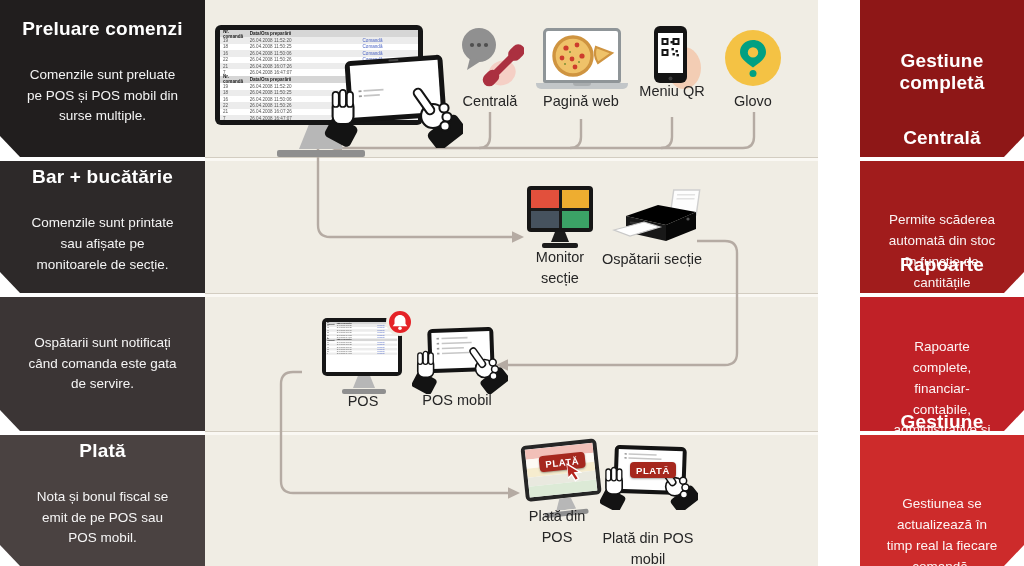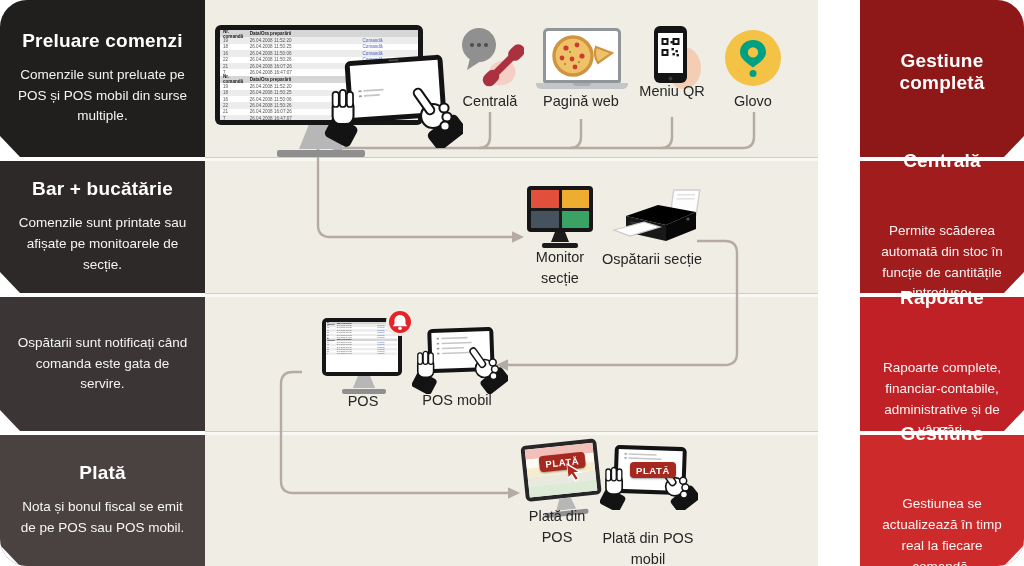--- a/index.html
+++ b/index.html
@@ -1,23 +1,23 @@
 <!DOCTYPE html>
 <html><head>
 <meta charset="utf-8">
 <style>
   html,body{margin:0;padding:0;background:#fff;}
   *{box-sizing:border-box;}
   .stage{position:relative;width:1024px;height:566px;overflow:hidden;background:#fff;
-         font-family:"Liberation Sans", sans-serif;border-radius:27px;}
+         font-family:"Liberation Sans", sans-serif;}
   
   .panel{position:absolute;display:flex;flex-direction:column;justify-content:center;
          align-items:center;text-align:center;padding:10px 14px;}
   .panel h2{margin:0 0 13px 0;font-size:19px;font-weight:700;color:#fff;letter-spacing:.2px;}
-  .panel p{margin:0;font-size:13.5px;line-height:1.55;color:rgba(255,255,255,.95);max-width:186px;text-align:center;}
+  .panel p{margin:12px;font-size:13.5px;line-height:1.55;color:rgba(255,255,255,.95);max-width:186px;text-align:center;}
   .panel .notch{position:absolute;bottom:0;width:20px;height:21px;background:#fff;}
   .panel.left .notch{left:0;clip-path:polygon(0 0,100% 100%,0 100%);}
   .panel.right .notch{right:0;clip-path:polygon(100% 0,100% 100%,0 100%);}
   .lcol{left:0;width:205px;}
   .rcol{left:860px;width:164px;gap:36px;}
   .row1{top:0;height:157px;} .row2{top:161px;height:132px;}
   .row3{top:297px;height:134px;} .row4{top:435px;height:131px;}
   
   .flow{position:absolute;left:205px;top:0;width:613px;height:566px;background:#f0ede4;}
   .divider{position:absolute;left:0;width:100%;height:4px;background:#faf8f3;border-top:1px solid #d3cdc1;}

